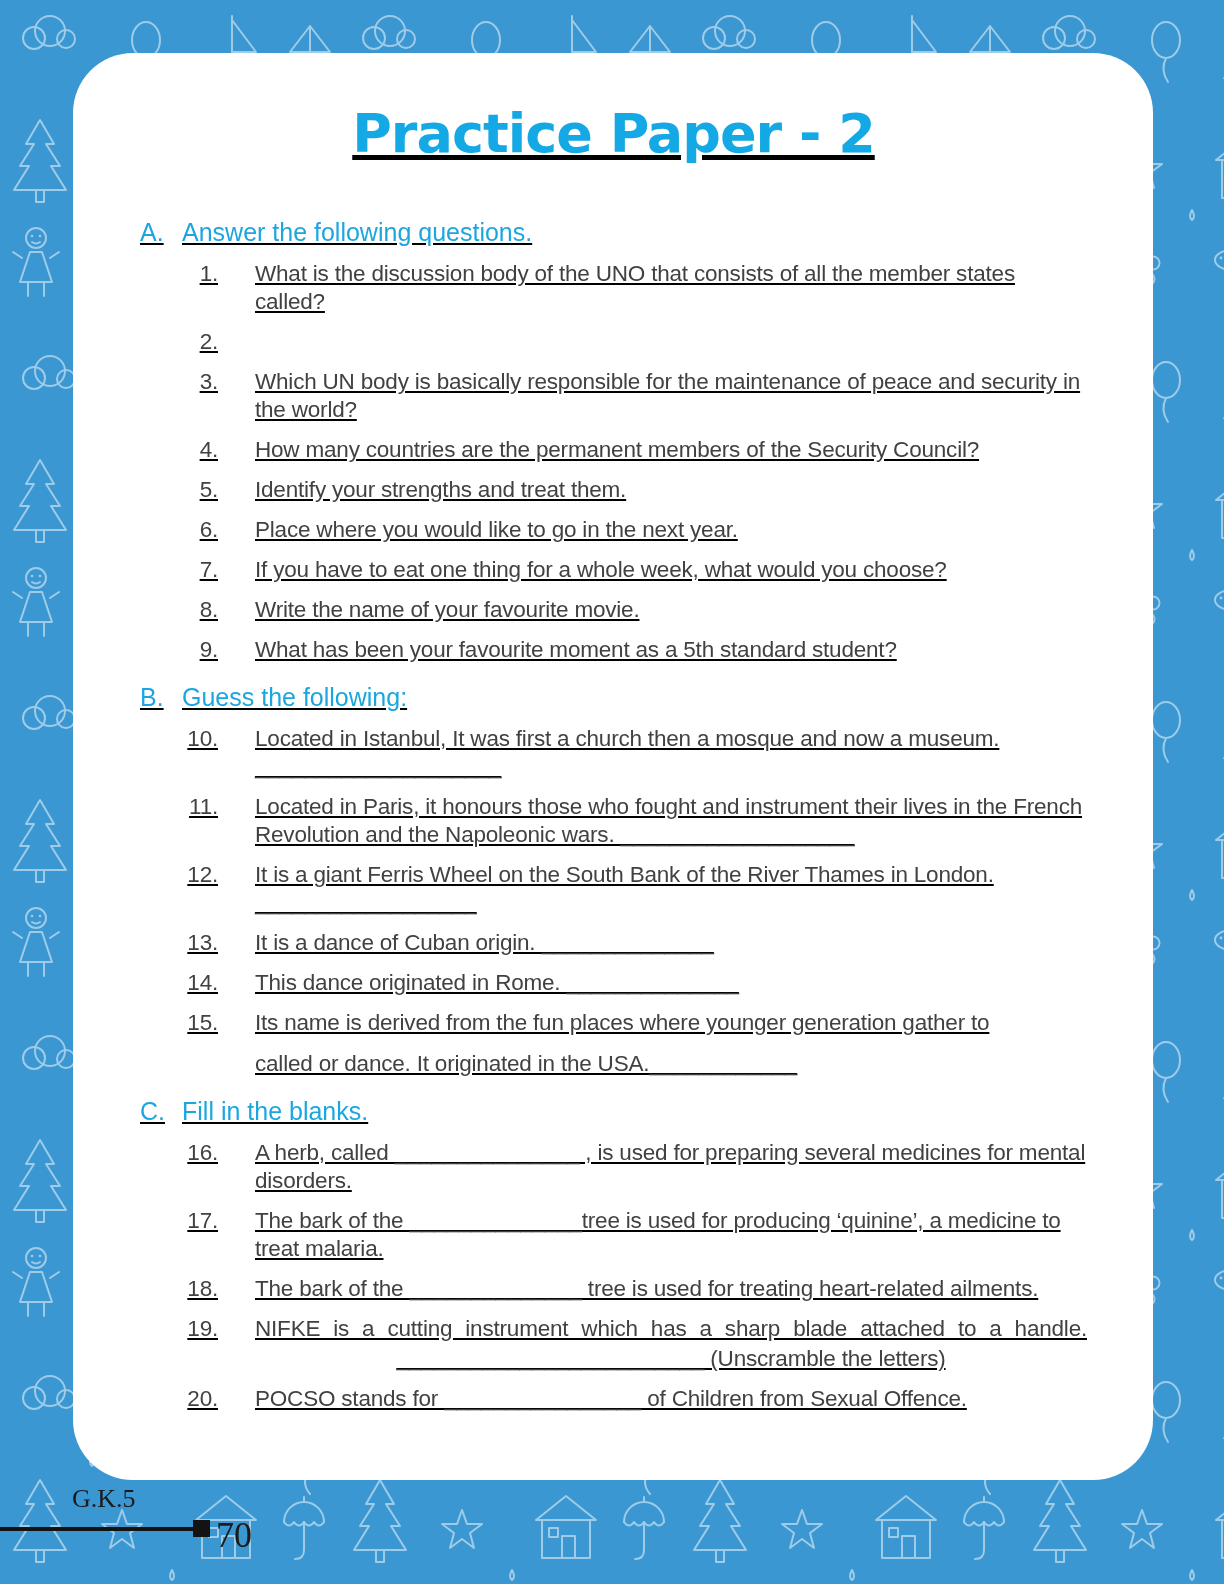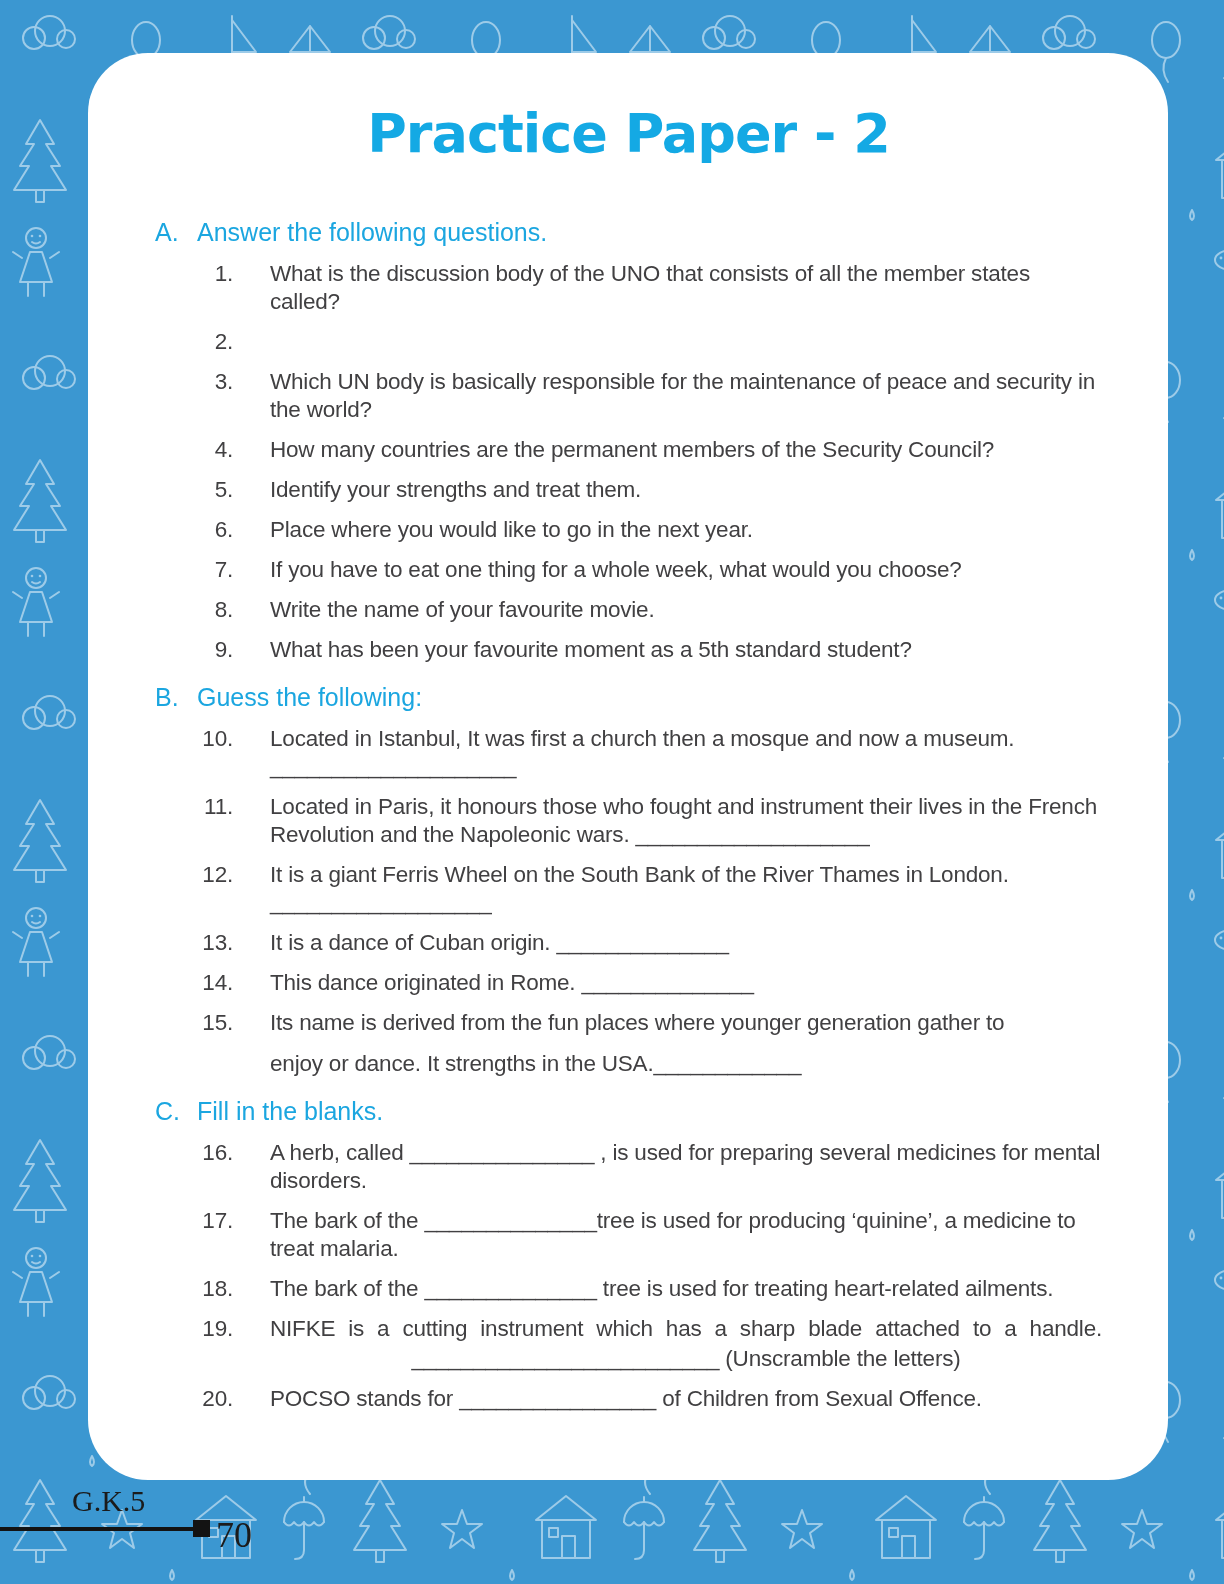--- a/index.html
+++ b/index.html
@@ -3,22 +3,22 @@
 <meta charset="utf-8">
 <style>
   html,body{margin:0;padding:0;}
   body{
     width:1224px;height:1584px;position:relative;overflow:hidden;
     background:#3b97d1;
     font-family:"Liberation Sans",sans-serif;
   }
   .bg-svg{position:absolute;left:0;top:0;z-index:0;}
   .card{
-    position:absolute;left:88px;top:53px;width:1080px;height:1427px;
-    background:#ffffff;border-radius:60px;z-index:1;
+    position:absolute;left:73px;top:53px;width:1080px;height:1427px;
+    background:#ffffff;border-radius:60px;z-index:1;text-decoration:underline;
   }
   .content{padding:49px 66px 0 67px;}
   .page-title{
     margin:0;text-align:center;
     font-family:"DejaVu Sans",sans-serif;font-weight:800;
     font-size:54px;line-height:63px;letter-spacing:-1px;
     color:#14a9e4;
   }
   .section-heading{
     display:flex;align-items:baseline;
@@ -32,21 +32,21 @@
     color:#414042;font-size:22.5px;line-height:28px;letter-spacing:-0.2px;
   }
   .qnum{flex:none;width:78px;text-align:right;}
   .qtext{flex:1;margin-left:37px;min-width:0;}
   .l1,.l2{display:block;}
   .l2.loose{margin-top:13px;}
   .l2.tight{margin-top:2px;text-align:center;}
   .justify{text-align:justify;text-align-last:justify;}
   .footer-book{
     position:absolute;left:72px;top:1484px;z-index:2;
-    font-family:"Liberation Serif",serif;font-size:30px;color:#1b1b1b;
+    font-family:"Liberation Serif",serif;font-size:26px;color:#1b1b1b;
   }
   .footer-rule{
     position:absolute;left:0;top:1527px;width:194px;height:4px;
     background:#131313;z-index:2;
   }
   .footer-square{
     position:absolute;left:193px;top:1520px;width:17px;height:17px;
     background:#131313;z-index:2;
   }
   .footer-page{
@@ -221,21 +221,21 @@
       <div class="q">
         <span class="qnum">14.</span>
         <span class="qtext">
             <span class="l1">This dance originated in Rome. ______________</span>
           </span>
       </div>
       <div class="q">
         <span class="qnum">15.</span>
         <span class="qtext">
           <span class="l1">Its name is derived from the fun places where younger generation gather to</span>
-          <span class="l2 loose">enjoy or dance. It strengths in the USA.____________</span>
+          <span class="l2 loose">called or dance. It originated in the USA.____________</span>
         </span>
       </div>
     </div>
 
     <div class="section">
       <div class="section-heading">
         <span class="sec-label">C.</span>
         <span class="sec-title">Fill in the blanks.</span>
       </div>
       <div class="q">

